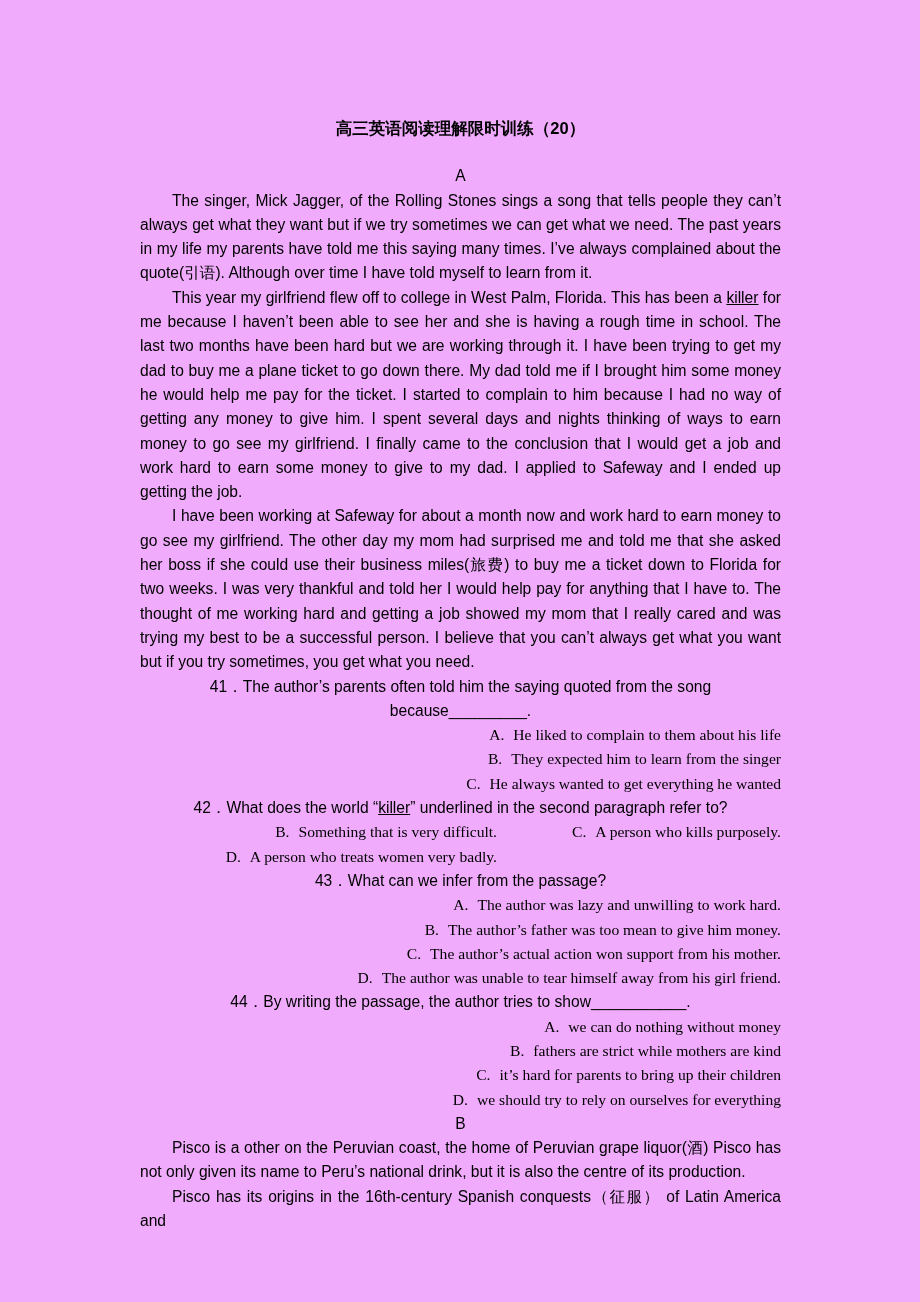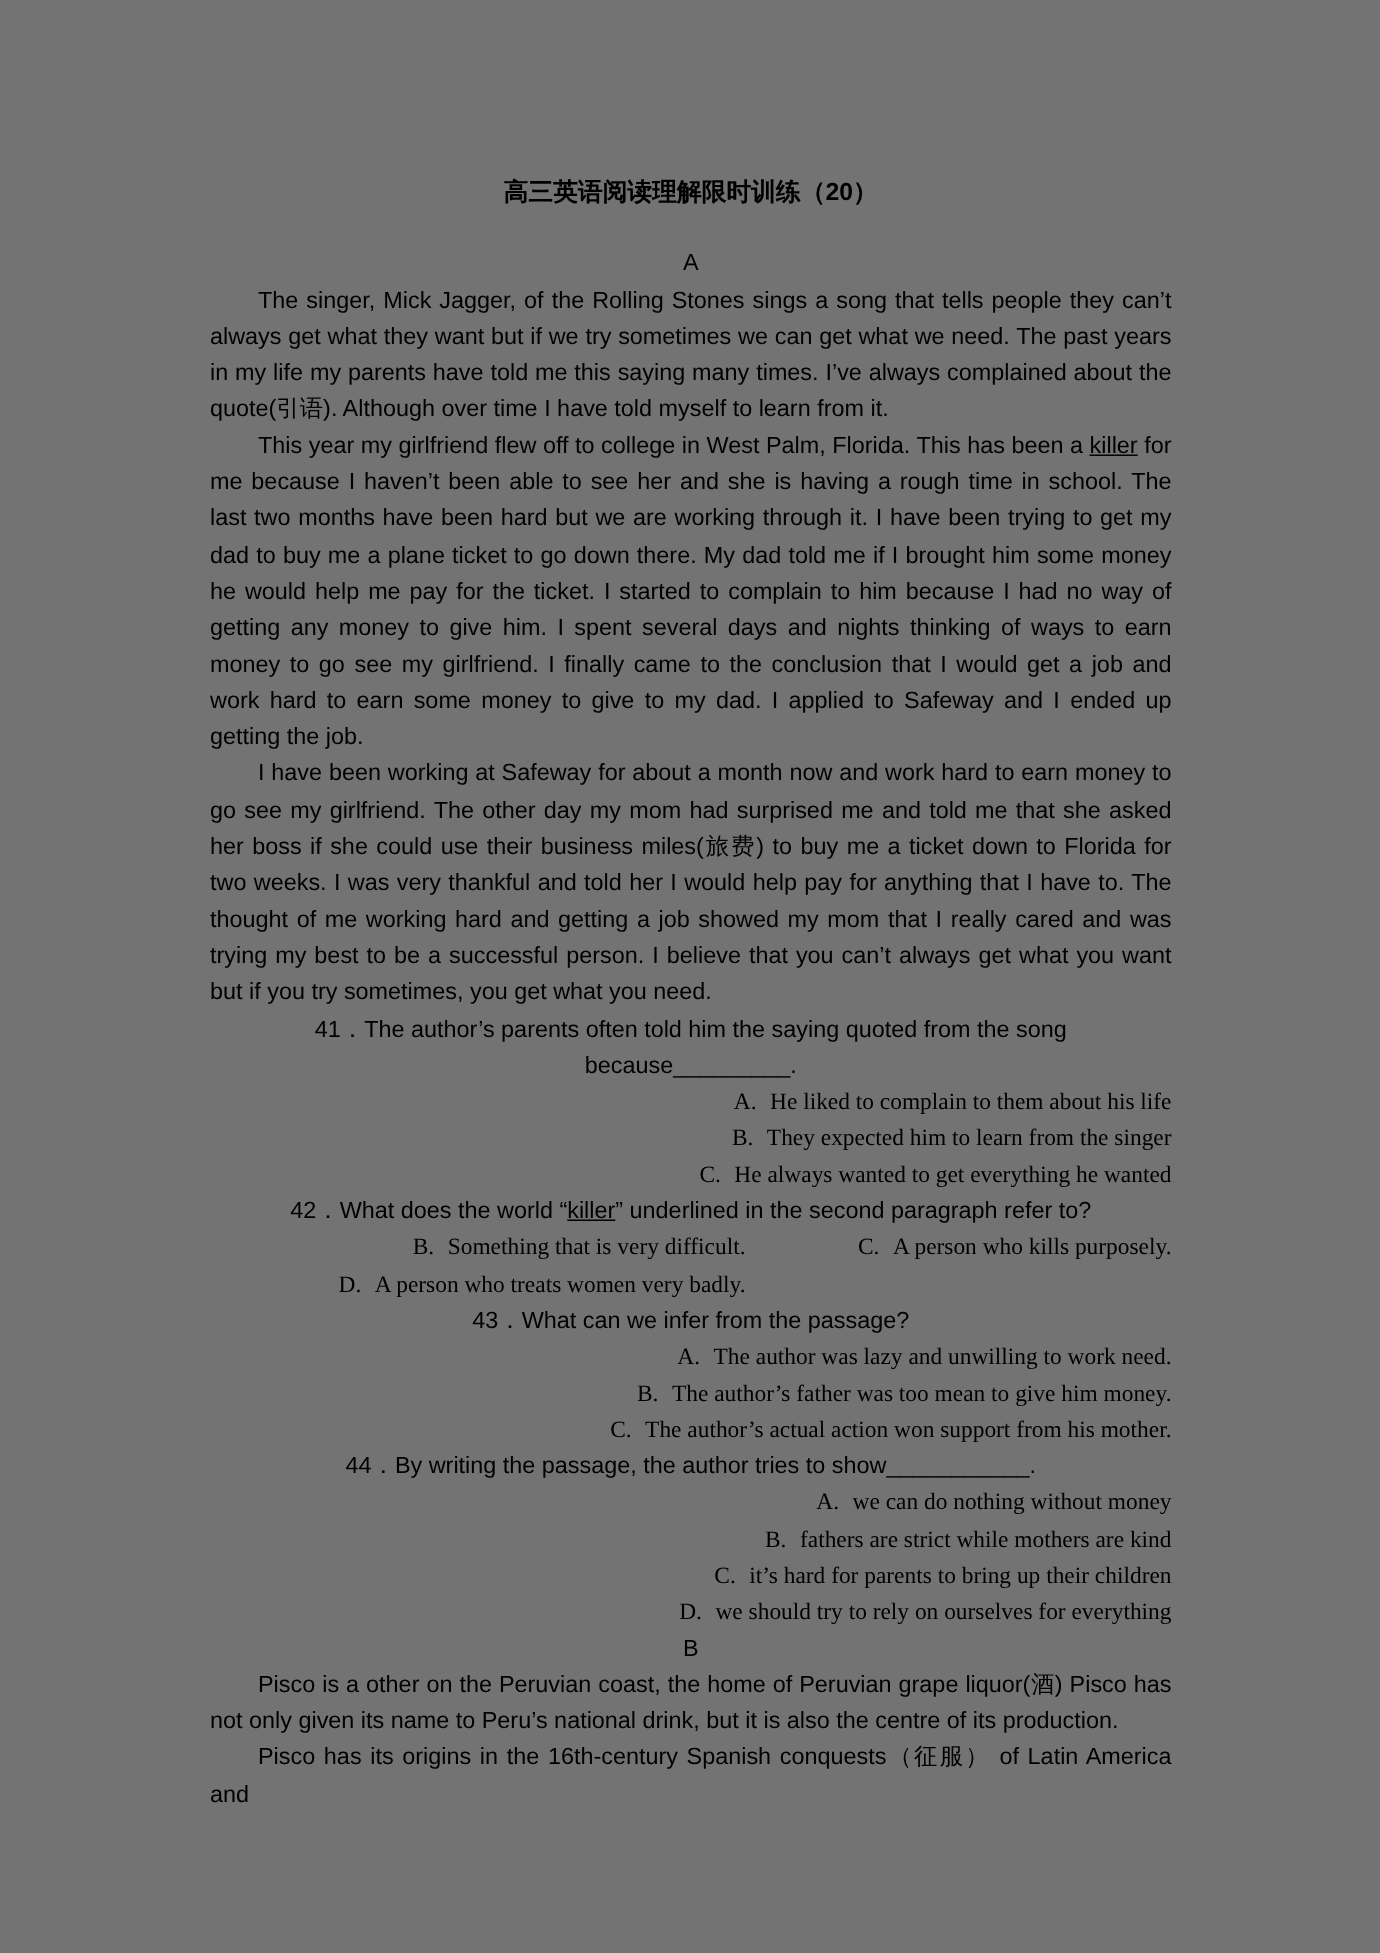--- a/index.html
+++ b/index.html
@@ -9,21 +9,21 @@
     color: #000000;
     font-family: "Liberation Sans", "DejaVu Sans", sans-serif;
     font-size: 15.6px;
     line-height: 24.3px;
     overflow: hidden;
   }
   .page {
     width: 920px;
     height: 1302px;
     padding: 116px 139px 0 140px;
-    background: #737373;
+    background: #f0abfc;
   }
   .title {
     text-align: center;
     font-weight: bold;
     font-size: 16.5px;
     margin-bottom: 24px;
   }
   .section-label {
     text-align: center;
   }
@@ -76,23 +76,24 @@
     <div class="two-col">
       <div class="option"><span class="opt-label">B.</span><span>Something that is very difficult.</span></div>
       <div class="option"><span class="opt-label">C.</span><span>A person who kills purposely.</span></div>
       <div class="option"><span class="opt-label">D.</span><span>A person who treats women very badly.</span></div>
     </div>
   </div>
 
   <div>
     <div class="q-stem"><span class="q-num">43．</span><span>What can we infer from the passage?</span></div>
     <div class="options">
-      <div class="option"><span class="opt-label">A.</span><span>The author was lazy and unwilling to work need.</span></div>
+      <div class="option"><span class="opt-label">A.</span><span>The author was lazy and unwilling to work hard.</span></div>
       <div class="option"><span class="opt-label">B.</span><span>The author’s father was too mean to give him money.</span></div>
       <div class="option"><span class="opt-label">C.</span><span>The author’s actual action won support from his mother.</span></div>
+      <div class="option"><span class="opt-label">D.</span><span>The author was unable to tear himself away from his girl friend.</span></div>
     </div>
   </div>
 
   <div>
     <div class="q-stem"><span class="q-num">44．</span><span>By writing the passage, the author tries to show___________.</span></div>
     <div class="options">
       <div class="option"><span class="opt-label">A.</span><span>we can do nothing without money</span></div>
       <div class="option"><span class="opt-label">B.</span><span>fathers are strict while mothers are kind</span></div>
       <div class="option"><span class="opt-label">C.</span><span>it’s hard for parents to bring up their children</span></div>
       <div class="option"><span class="opt-label">D.</span><span>we should try to rely on ourselves for everything</span></div>

